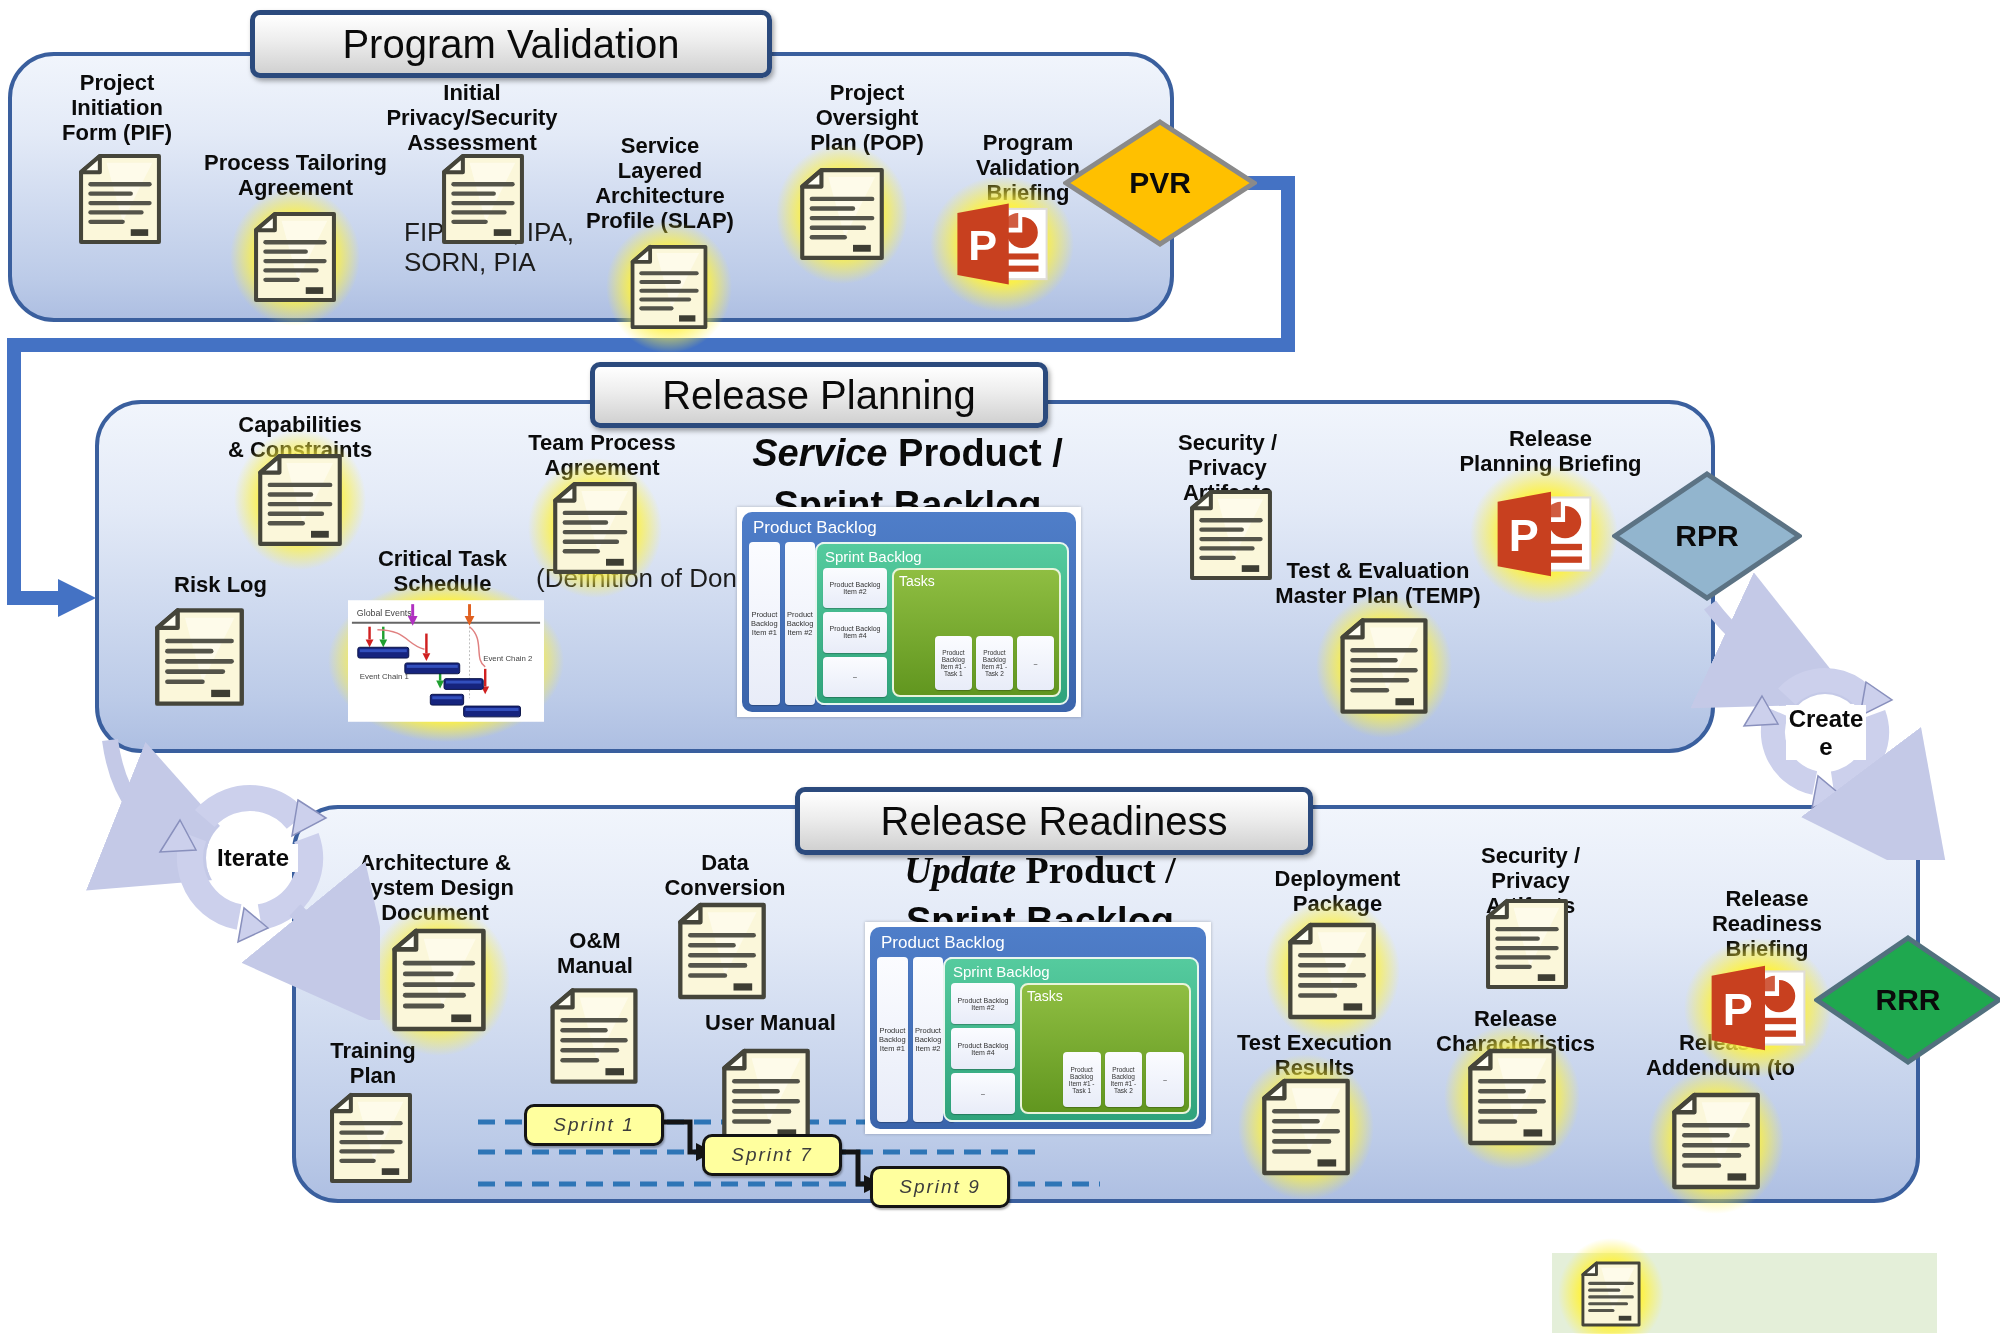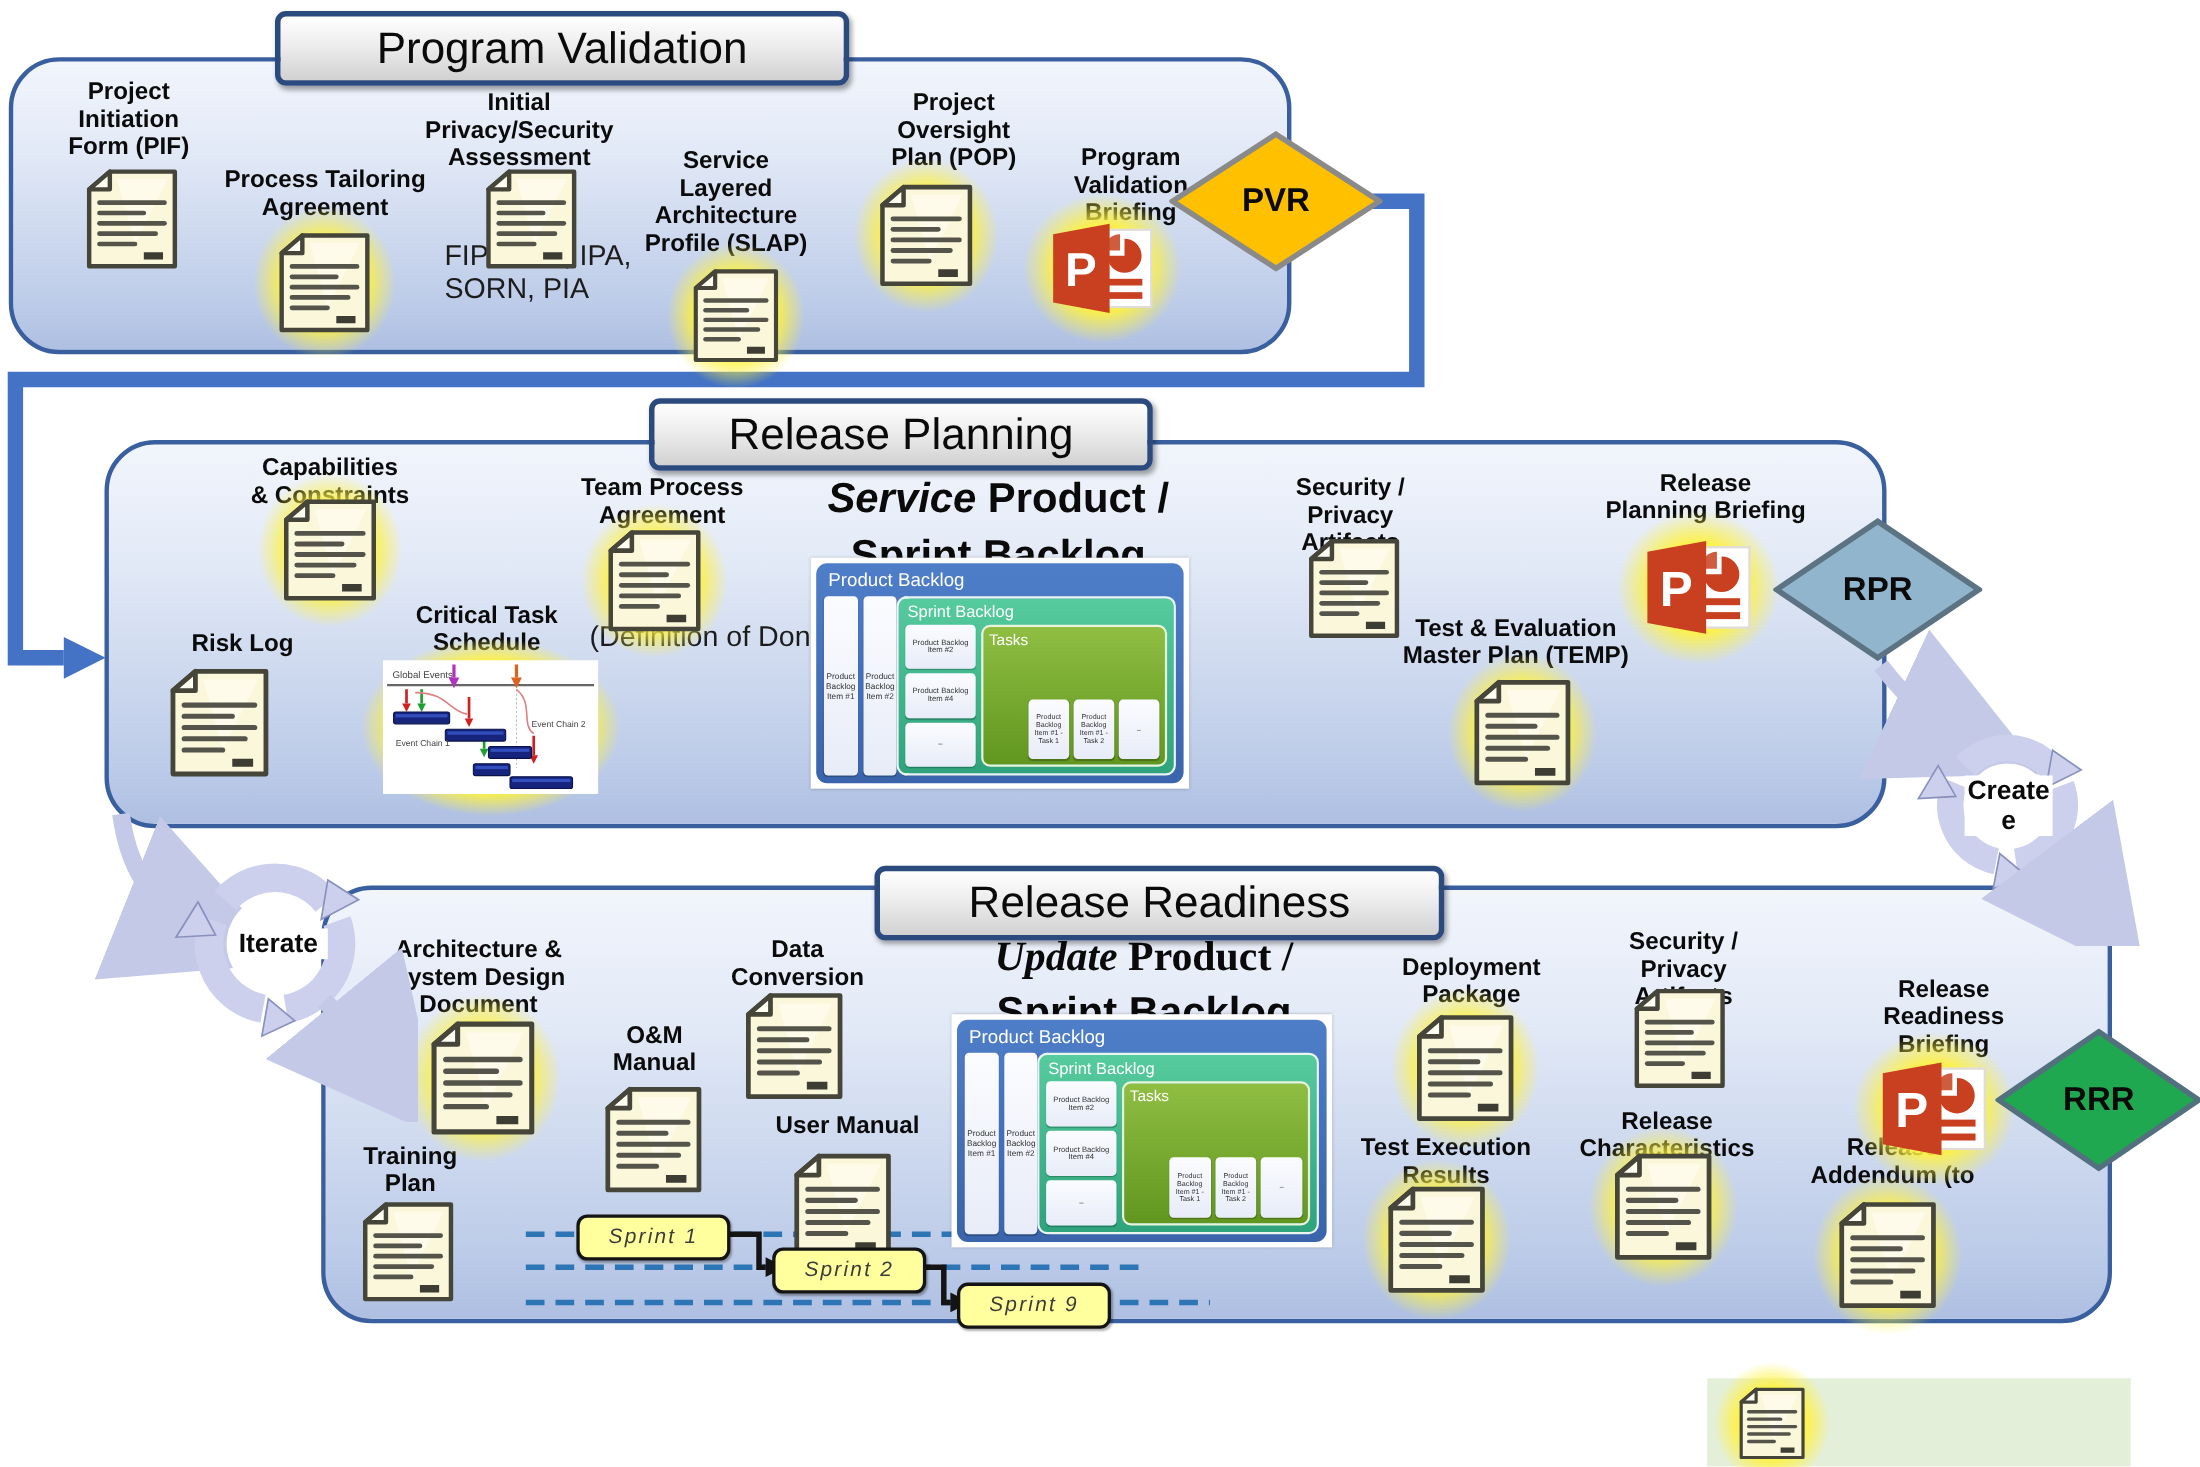--- a/index.html
+++ b/index.html
@@ -491,21 +491,21 @@
       <line x1="10" y1="31" x2="40" y2="31"></line>
       <line x1="10" y1="38" x2="54" y2="38"></line>
       <line x1="10" y1="45" x2="48" y2="45"></line>
       <line x1="10" y1="52" x2="34" y2="52"></line>
     </g>
     <line x1="40" y1="60" x2="53" y2="60" stroke="#3d3d33" stroke-width="5"></line>
   </svg>
 </div>
 
   <div class="sprint" style="left:524px;top:1104px;width:134px;height:36px;">Sprint 1</div>
-  <div class="sprint" style="left:702px;top:1134px;width:134px;height:36px;">Sprint 2</div>
+  <div class="sprint" style="left:702px;top:1134px;width:134px;height:36px;">Sprint 7</div>
   <div class="sprint" style="left:870px;top:1166px;width:134px;height:36px;">Sprint 9</div>
 
   <div class="heading" style="left:870px;top:848px;width:340px;font-family:Liberation Serif, serif;">
     <span class="verb">Update</span><span> Product /</span>
   </div>
   <div class="heading" style="left:870px;top:900px;width:340px;">Sprint Backlog</div>
 
   <div class="backlog" style="left:865px;top:922px;width:336px;height:202px;">
     <div class="pb">
       <div class="pb-title">Product Backlog</div>

